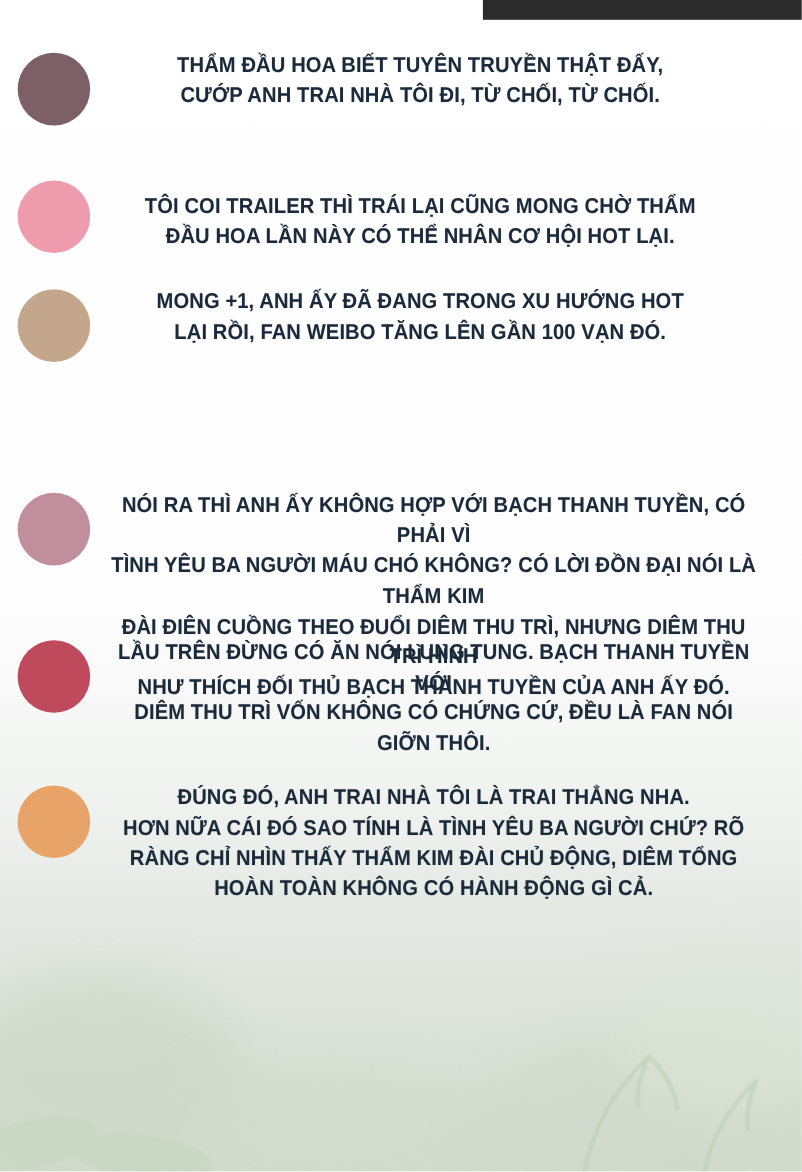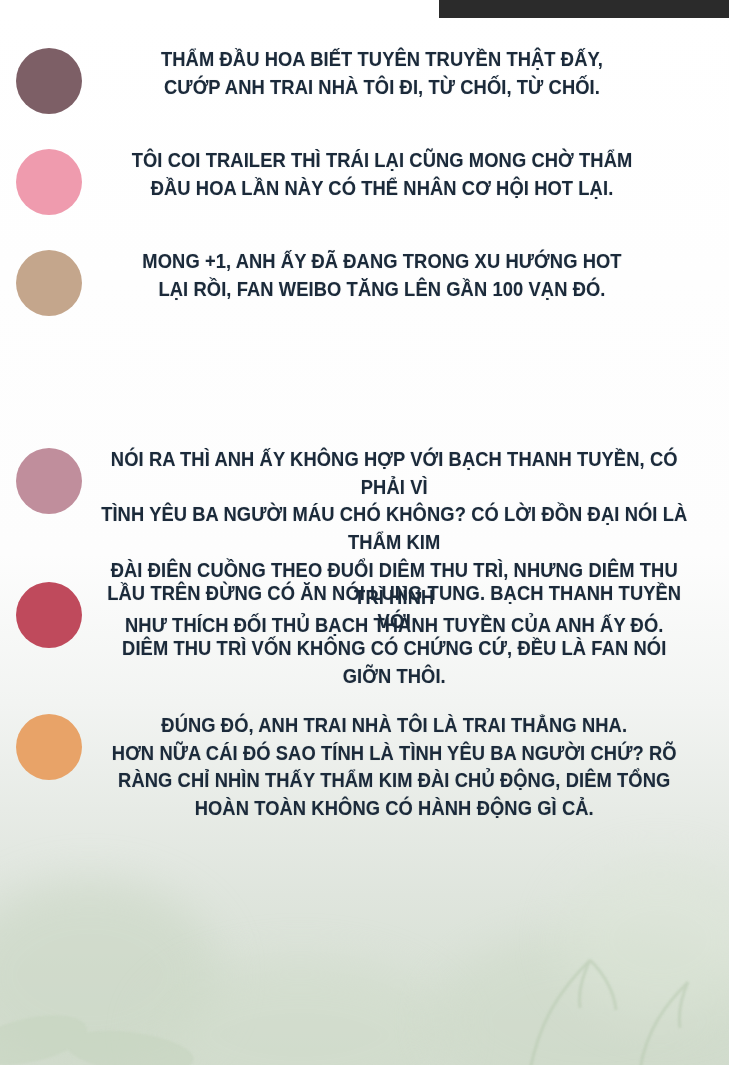--- a/index.html
+++ b/index.html
@@ -86,23 +86,23 @@
     text-align: center;
     font-family: "Liberation Sans", sans-serif;
     transform: scaleX(0.94);
     transform-origin: left top;
     white-space: pre-line;
     text-shadow: 0 0 1px rgba(27,42,58,.25);
   }
   
   .m0 { left: 16px; top: 46px;  width: 700px; }
   .m0 .bubble { width: 600px; }
-  .m1 { left: 16px; top: 147px; width: 700px; }
+  .m1 { left: 16px; top: 162px; width: 700px; align-items: flex-end; }
   .m1 .bubble { width: 600px; }
-  .m2 { left: 16px; top: 248px; width: 700px; }
+  .m2 { left: 16px; top: 261px; width: 700px; }
   .m2 .bubble { width: 600px; }
   .m3 { left: 16px; top: 412px; width: 710px; margin-top: 34px; }
   .m3 .bubble { width: 628px; }
   .m4 { left: 16px; top: 580px; width: 710px; }
   .m4 .bubble { width: 628px; }
   .m5 { left: 16px; top: 712px; width: 710px; }
   .m5 .bubble { width: 628px; }
   .m6 { left: 16px; top: 850px; width: 700px; }
   .m6 .bubble { width: 600px; }
 </style>

